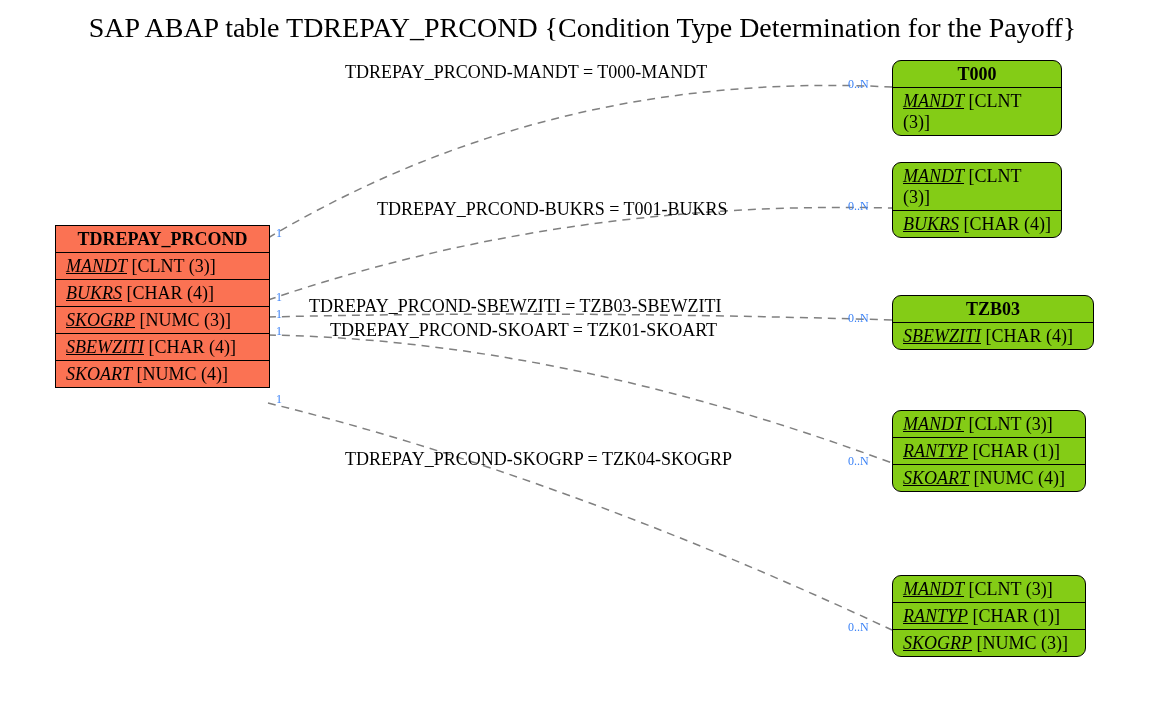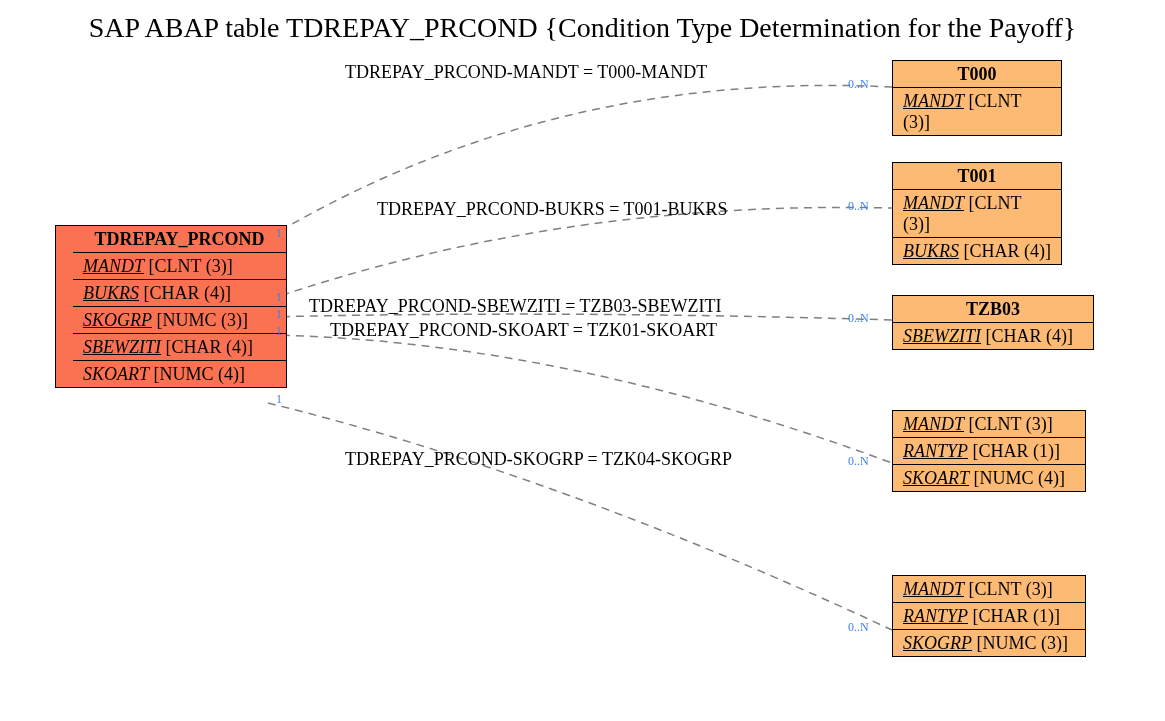--- a/index.html
+++ b/index.html
@@ -28,21 +28,21 @@
     pointer-events: none;
   }
   .table-box {
     position: absolute;
     border: 1px solid #000;
     font-size: 18px;
     color: #000;
     background: #d5e2cf;
   }
   .table-box.orange { background: #fb7253; }
-  .table-box.green  { background: #fdba74; }
+  .table-box.green  { background: #84cc16; border-radius: 9px; }
   .table-box .hdr {
     padding: 3px 10px 2px 10px;
     border-bottom: 1px solid #000;
     text-align: center;
     font-weight: bold;
   }
   .table-box .row {
     padding: 3px 10px 2px 10px;
     border-bottom: 1px solid #000;
   }
@@ -69,36 +69,35 @@
 <svg class="lines" width="1165" height="721">
   <g stroke="#808080" stroke-width="1.5" stroke-dasharray="8 6" fill="none">
     <path d="M 268 238 Q 550 70 892 87"></path>
     <path d="M 268 300 Q 560 200 892 208"></path>
     <path d="M 268 317 Q 560 310 892 320"></path>
     <path d="M 268 335 Q 560 340 892 463"></path>
     <path d="M 268 403 Q 560 475 892 630"></path>
   </g>
 </svg>
 
-<div class="table-box orange" style="left:55px; top:225px; width:213px;padding-left:17px;">
+<div class="table-box orange" style="left:55px; top:225px; width:213px;">
   <div class="hdr">TDREPAY_PRCOND</div>
   <div class="row"><span class="key">MANDT</span> <span>[CLNT (3)]</span></div>
   <div class="row"><span class="key">BUKRS</span> <span>[CHAR (4)]</span></div>
   <div class="row"><span class="key">SKOGRP</span> <span>[NUMC (3)]</span></div>
   <div class="row"><span class="key">SBEWZITI</span> <span>[CHAR (4)]</span></div>
   <div class="row"><span style="font-style:italic;">SKOART</span> <span>[NUMC (4)]</span></div>
 </div>
 
 <div class="table-box green" style="left:892px; top:60px; width:168px;">
   <div class="hdr">T000</div>
   <div class="row"><span class="key">MANDT</span> <span>[CLNT (3)]</span></div>
 </div>
 
 <div class="table-box green" style="left:892px; top:162px; width:168px;">
-  <div class="hdr">T001</div>
   <div class="row"><span class="key">MANDT</span> <span>[CLNT (3)]</span></div>
   <div class="row"><span class="key">BUKRS</span> <span>[CHAR (4)]</span></div>
 </div>
 
 <div class="table-box green" style="left:892px; top:295px; width:200px;font-family:Liberation Serif, serif;">
   <div class="hdr">TZB03</div>
   <div class="row"><span class="key">SBEWZITI</span> <span>[CHAR (4)]</span></div>
 </div>
 
 <div class="table-box green" style="left:892px; top:410px; width:192px;">

